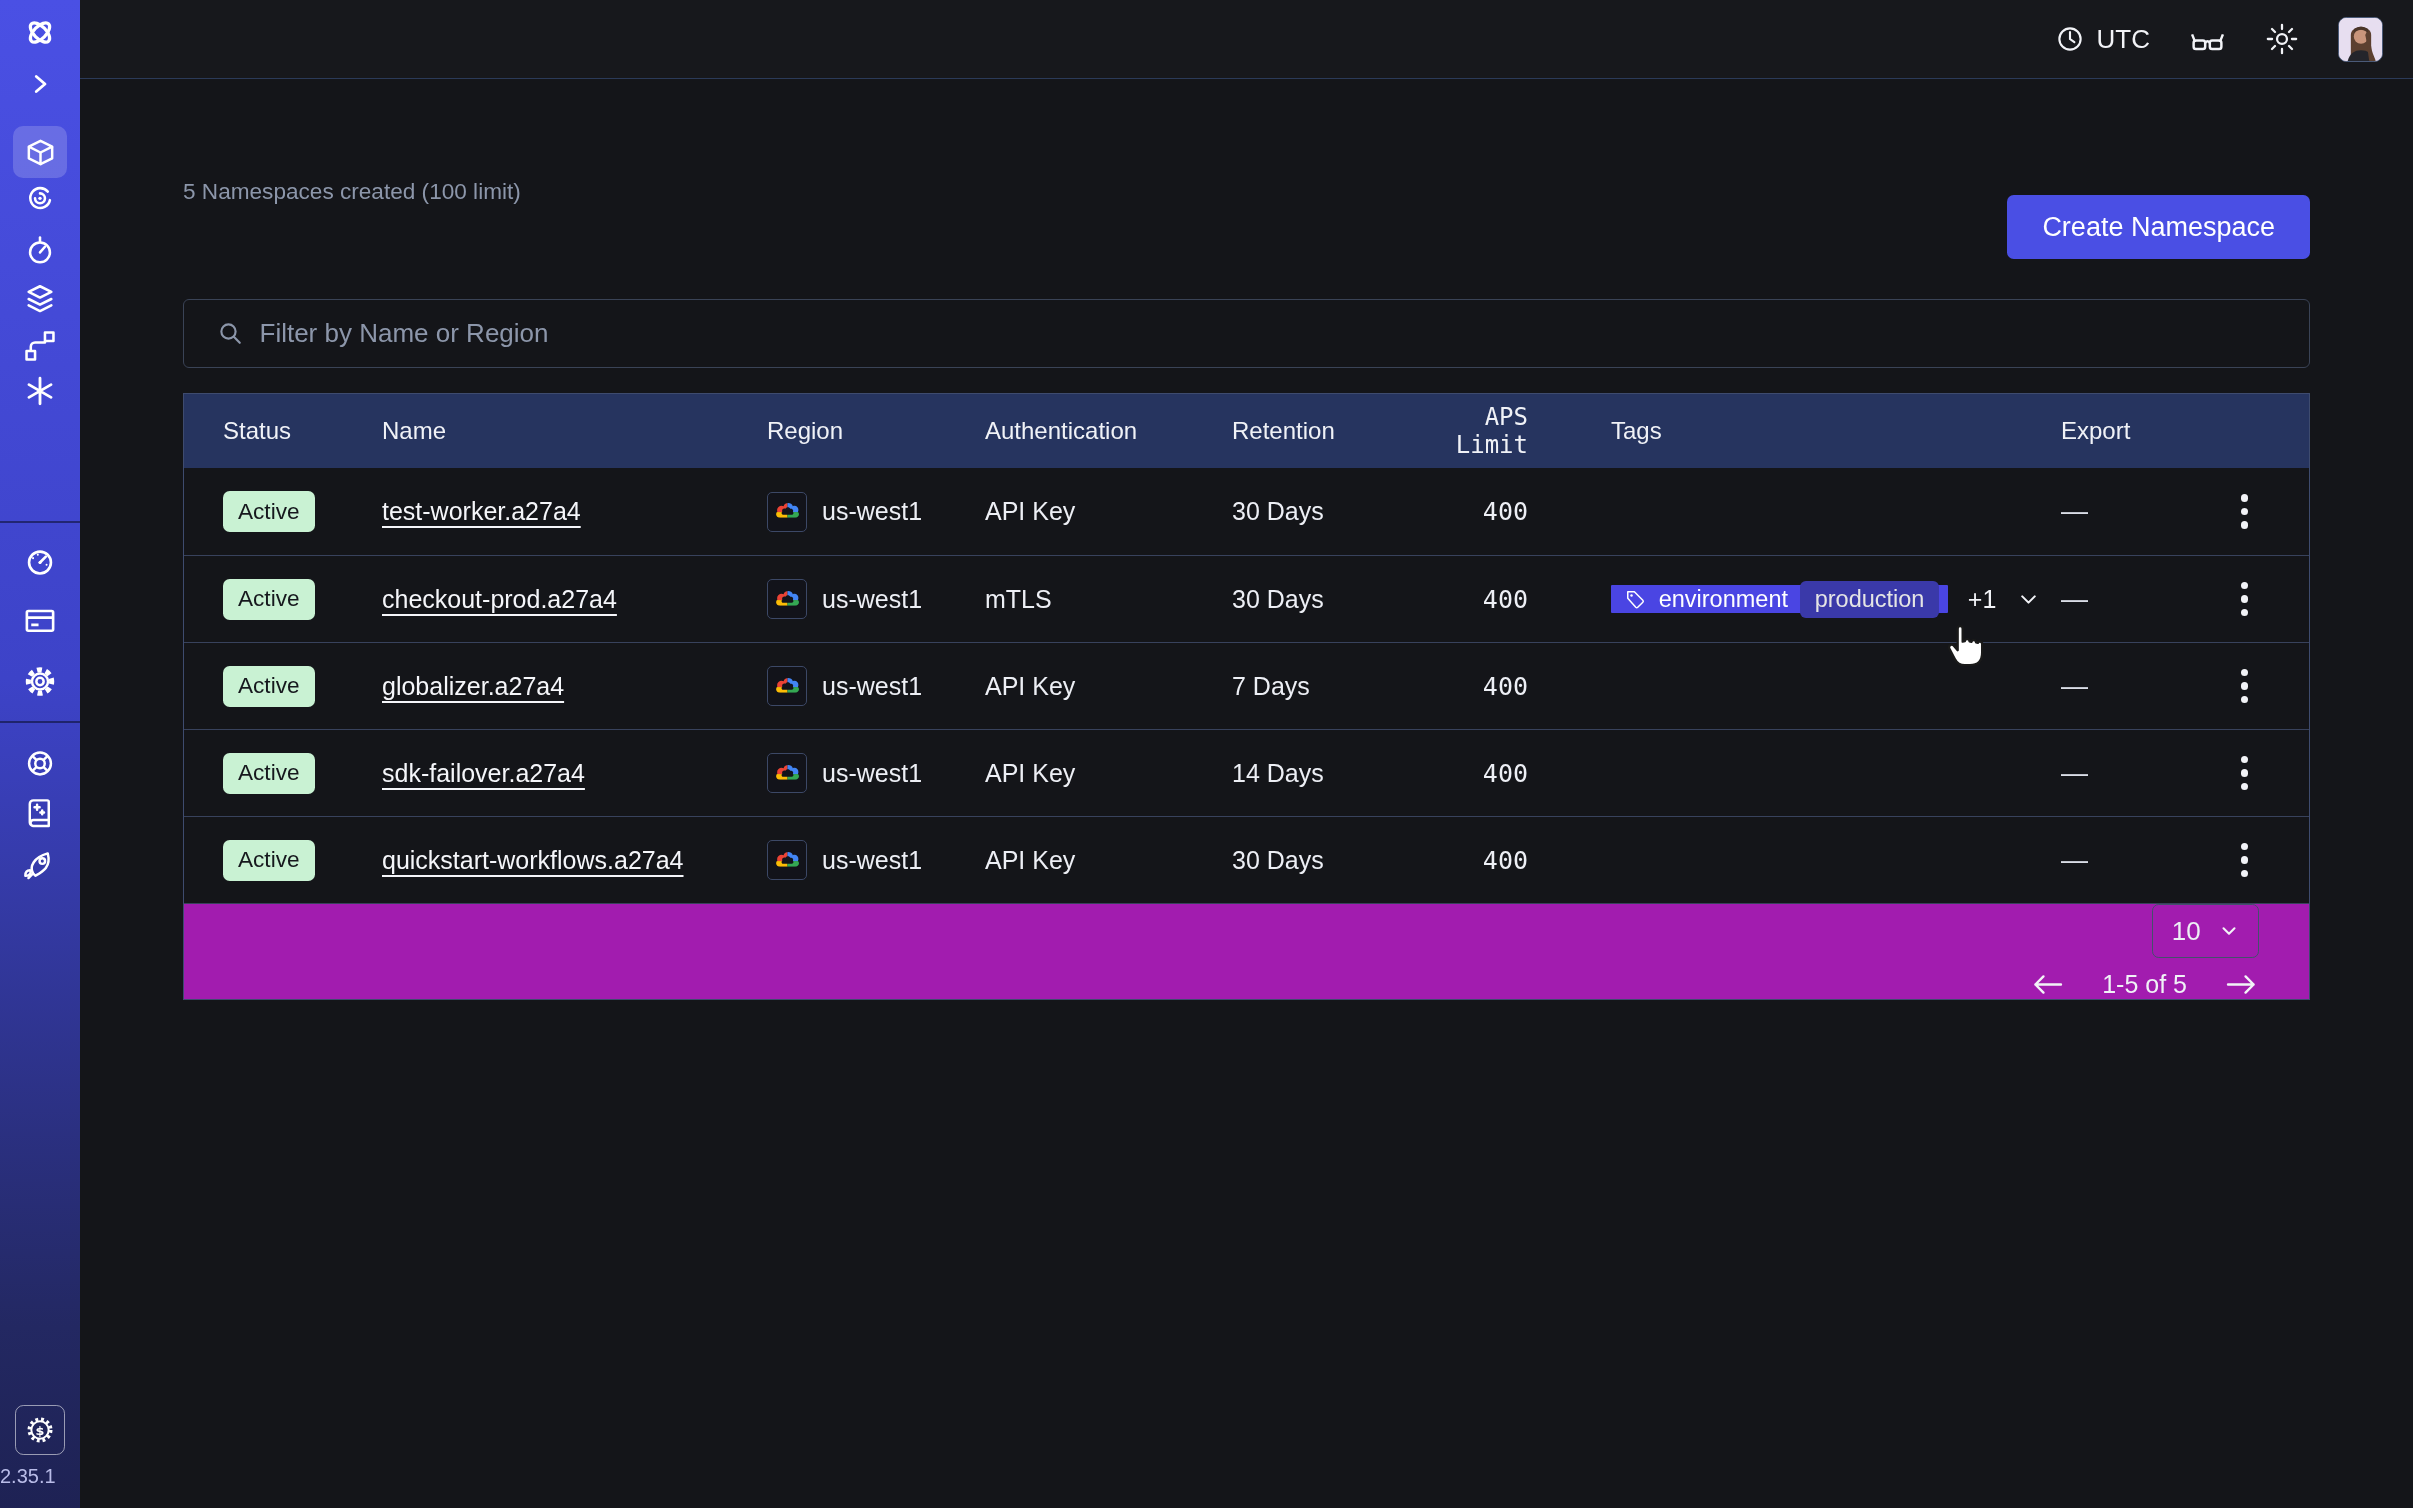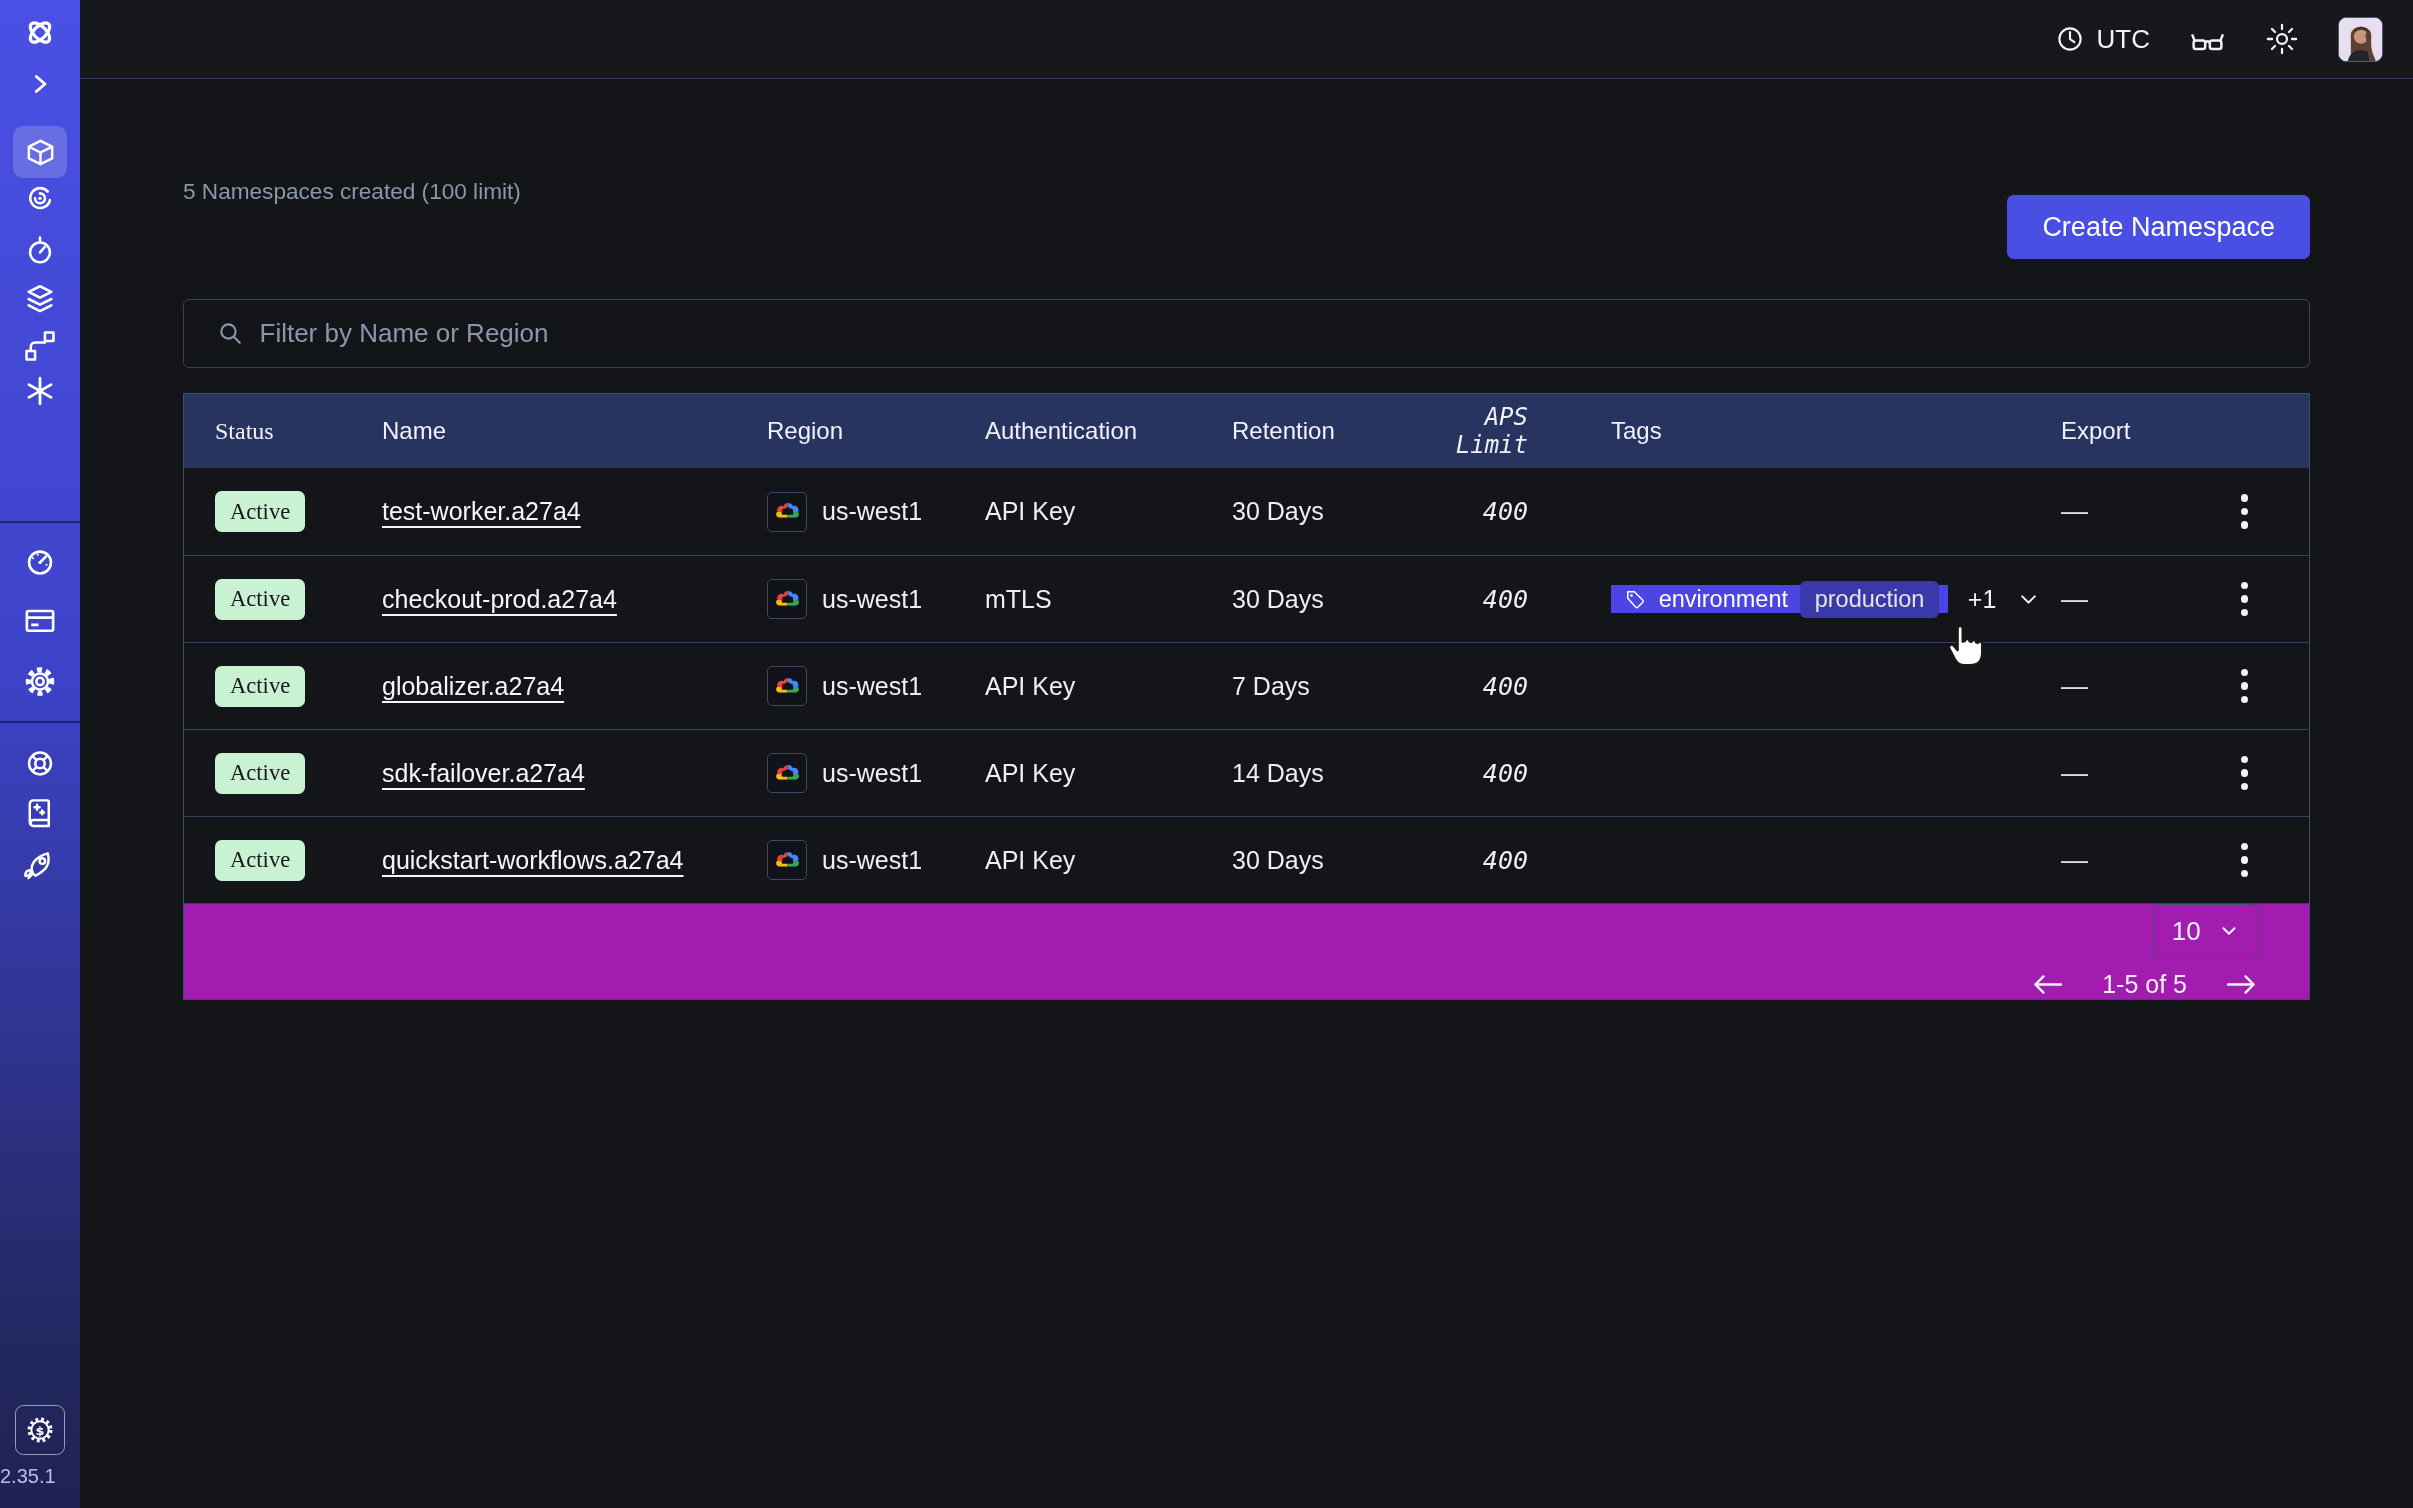--- a/index.html
+++ b/index.html
@@ -50,22 +50,22 @@
   .searchbox input::placeholder { color:#8C96AA; }
 
   
   .table-card { margin-top:25px; border:1.7px solid #3E4B6E; }
   .t-grid { display:grid;
             grid-template-columns:198px 385px 218px 247px 190px 106px 533px 163px 1fr;
             align-items:center; }
   .t-header { background:#26345F; height:74px; font-size:24px; font-weight:500; color:#F0F2F7; }
   .t-row { height:87px; font-size:25px; color:#EDEFF5; background:#141519; }
   .t-row + .t-row, .t-pagination { border-top:1.7px solid #38425C; }
-  .cell-status { padding-left:31px;font-family:Liberation Serif, serif; }
-  .cell-aps { text-align:right; font-family:"DejaVu Sans Mono", monospace;font-style:italic; }
+  .cell-status { padding-left:39px; }
+  .cell-aps { text-align:right; font-family:"DejaVu Sans Mono", monospace; }
   .cell-tags { padding-left:83px; display:flex; align-items:center; gap:20px; }
   .badge-active { display:inline-block; background:#C9F2D3; color:#16181D; font-size:22.6px;
                   font-weight:500; border-radius:6.7px; padding:7.5px 15px; }
   .name-link { color:#F5F6FA; text-decoration:underline; text-underline-offset:5.9px;
                text-decoration-thickness:1.7px; cursor:pointer;margin-top:44px; }
   .cell-region { display:flex; align-items:center; gap:15px; }
   .gcp-box { width:40px; height:40px; border:1.7px solid #3C4866; border-radius:5px;
              display:flex; align-items:center; justify-content:center; background:#12131A; }
   .tag-pill { display:inline-flex; align-items:center; gap:11.7px; background:#4A45E3;
               border-radius:1px; height:28px; padding:0 8.4px 0 13.4px; cursor:pointer; }

